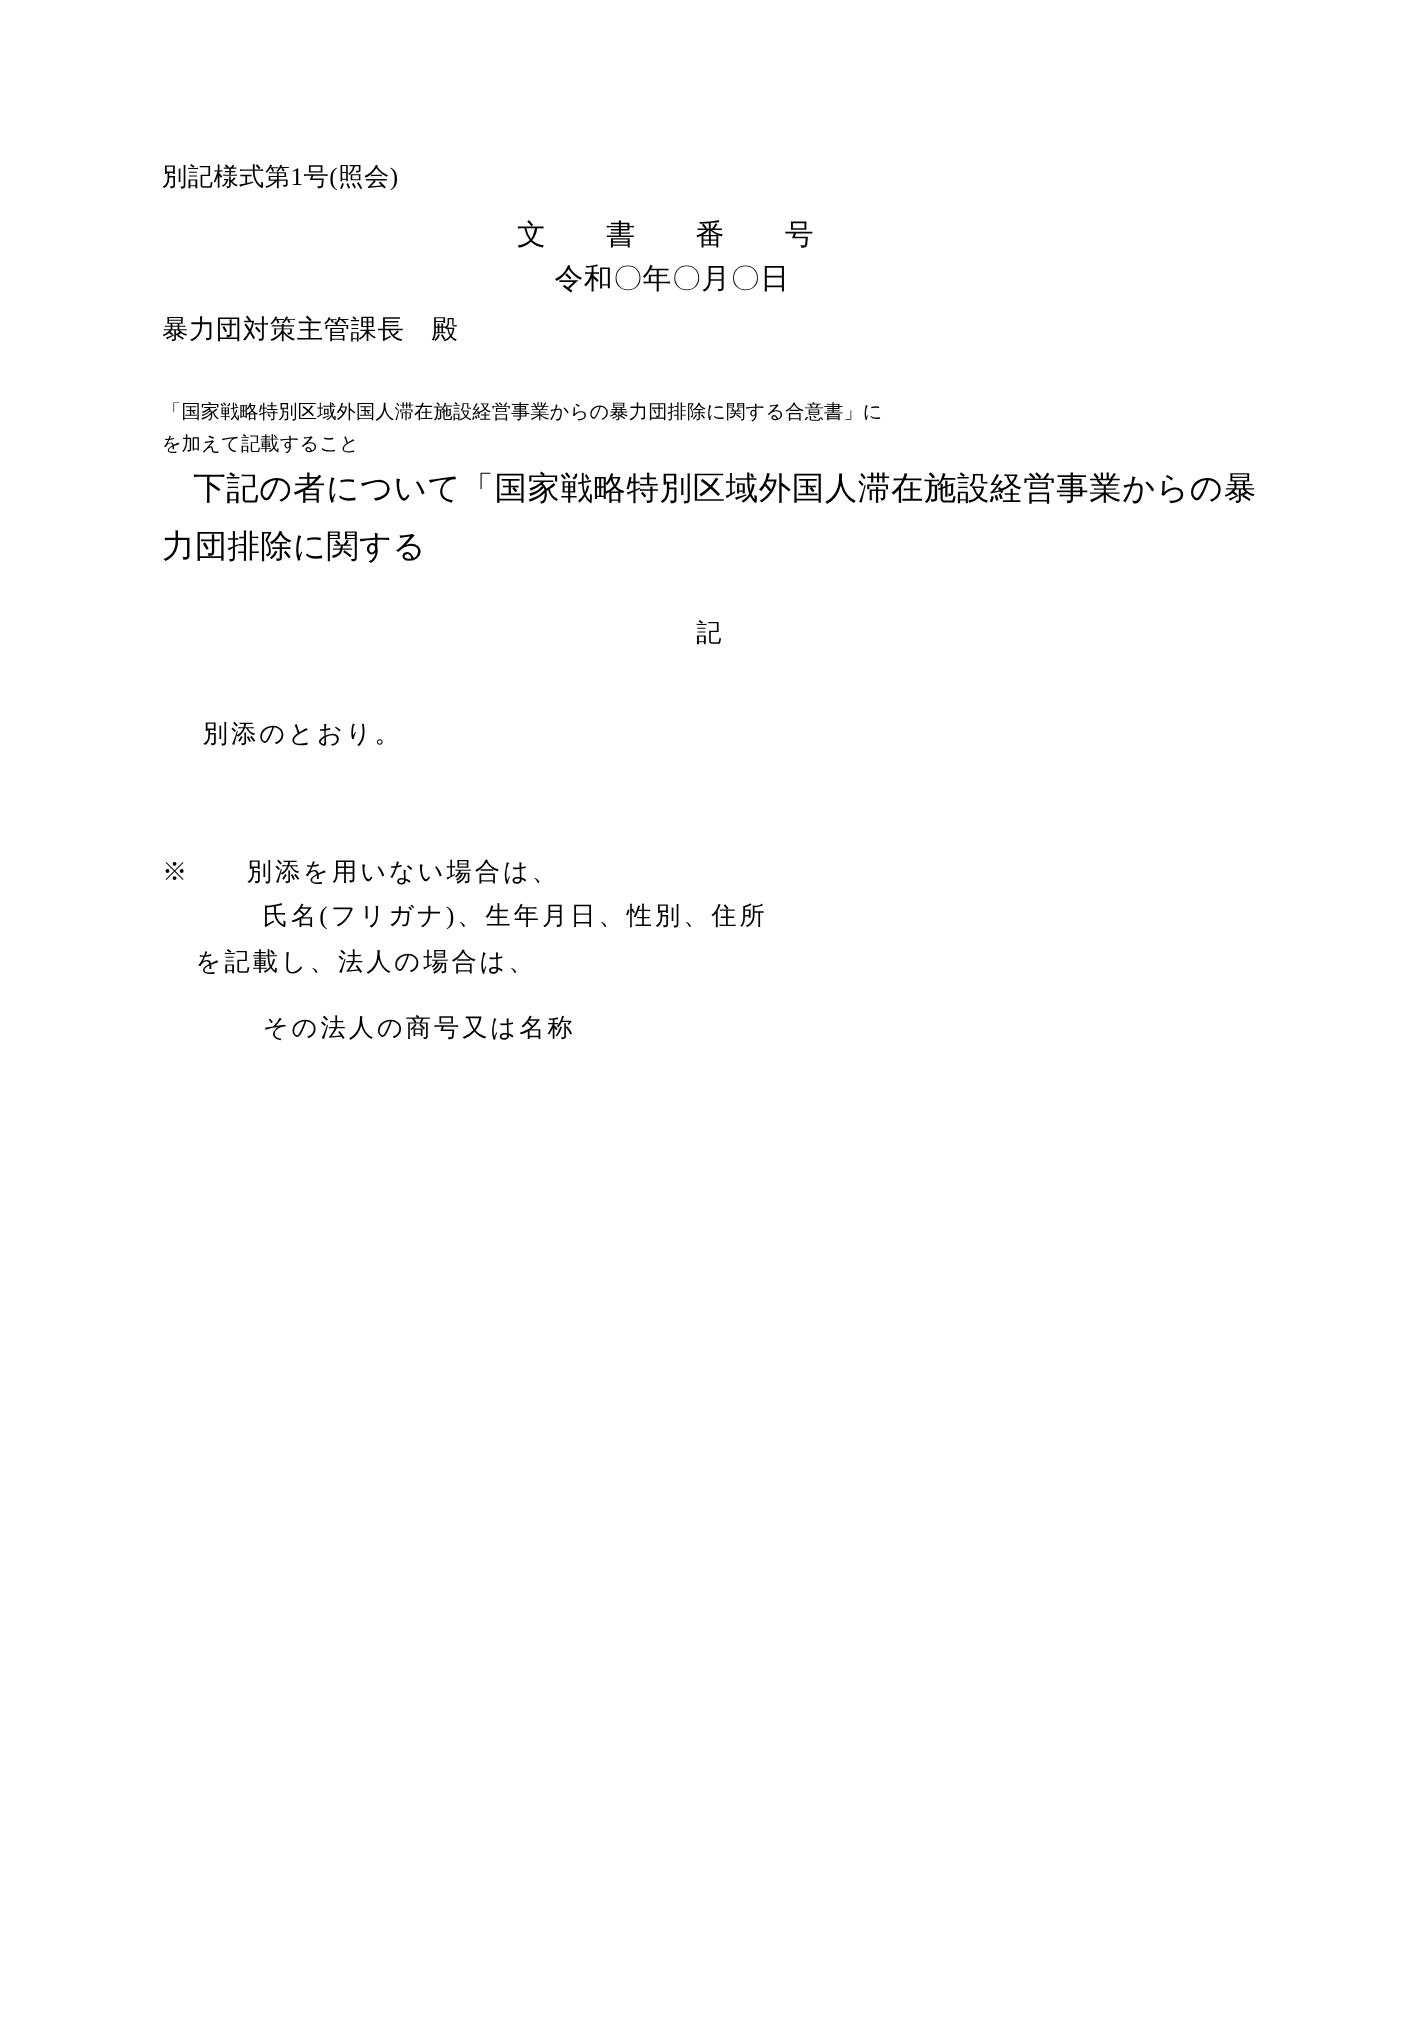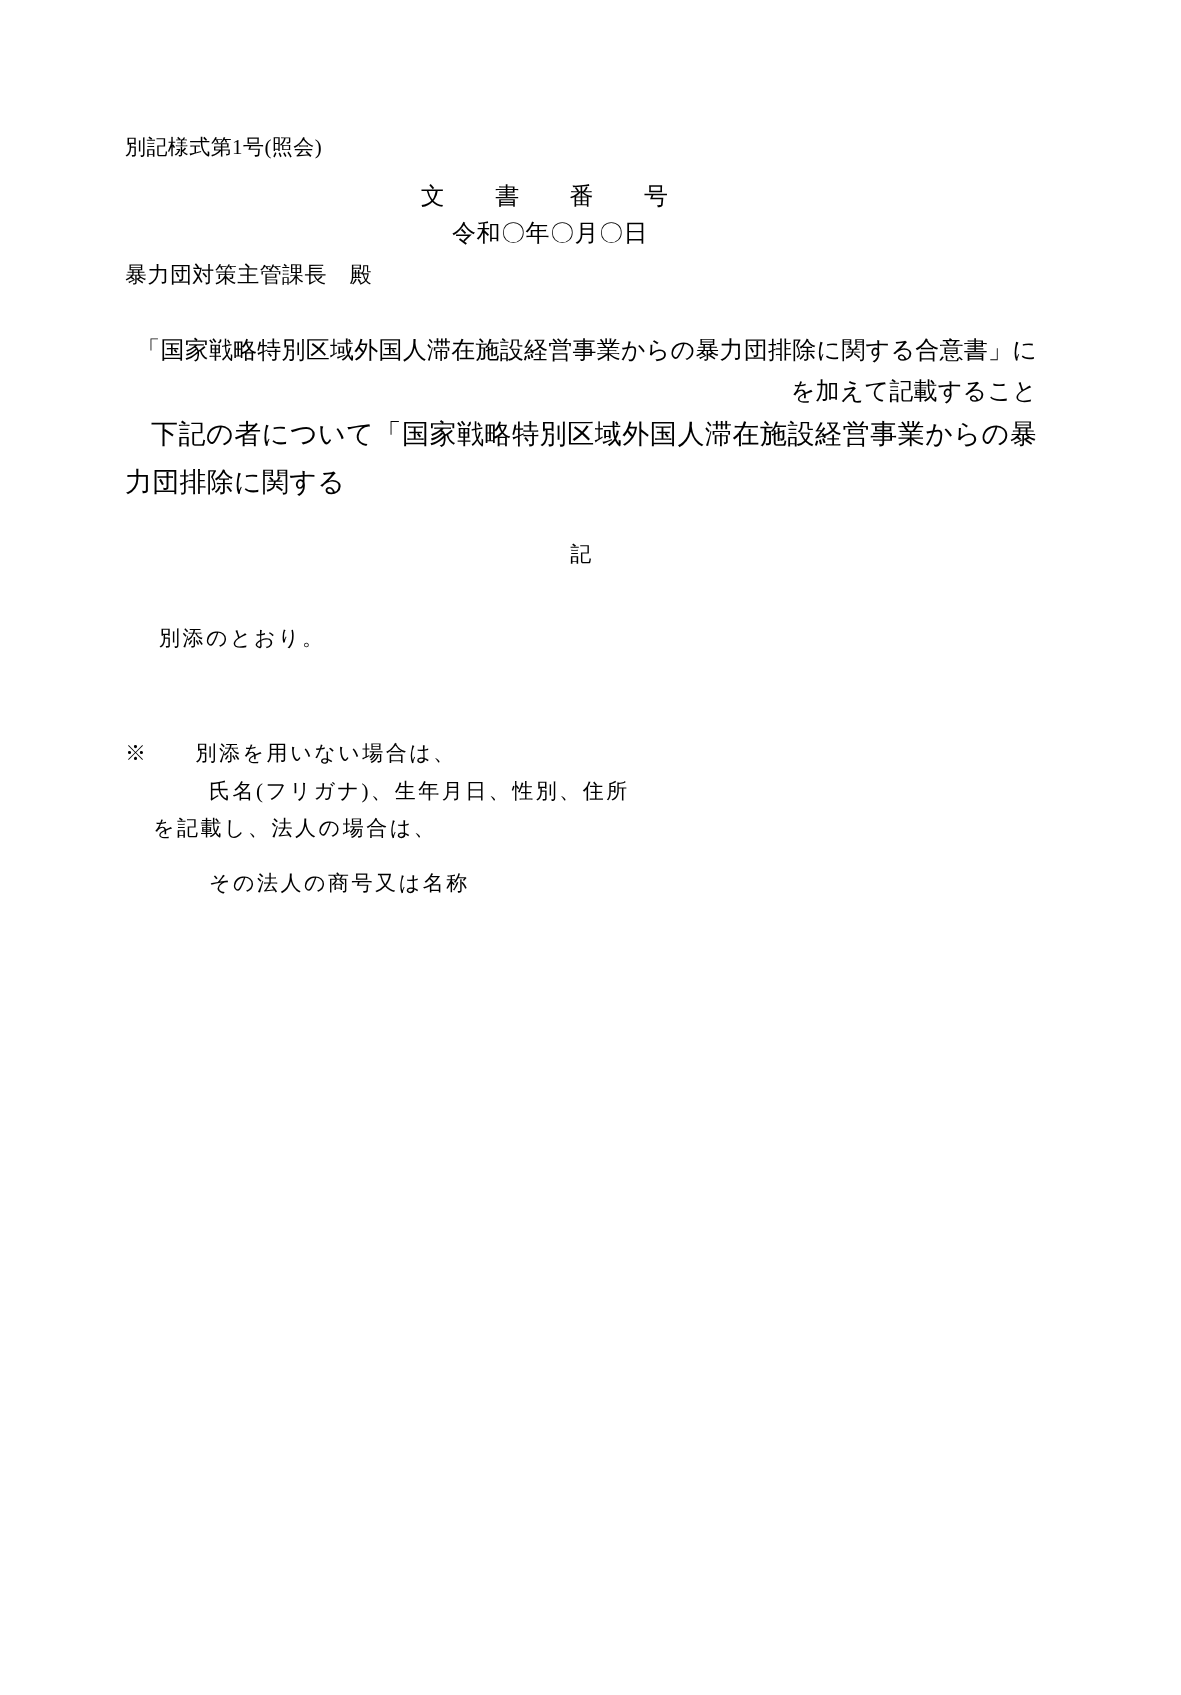--- a/index.html
+++ b/index.html
@@ -17,21 +17,21 @@
   }
   .page {
     position: absolute;
     left: 0; top: 0;
     width: 1181px;
     height: 1695px;
     box-sizing: border-box;
   }
   .content {
     position: absolute;
-    left: 125px;
+    left: 135px;
     top: 132px;
     width: 912px;
   }
 
   .form-no {
     font-size: 21px;
     line-height: 1.5;
     letter-spacing: 0.02em;
   }
 
@@ -62,22 +62,22 @@
   .issuer {
     margin-top: 46px;
     text-align: right;
     font-size: 22px;
     padding-right: 100px;
     letter-spacing: 0.02em;
   }
 
   .title {
     margin-top: 40px;
-    text-align: right;
-    font-size: 24px;
+    text-align: left;
+    font-size: 16px;
     line-height: 1.7;
     letter-spacing: 0.01em;
   }
   .title .line1 { display: block; }
   .title .line2 { display: block; }
 
   .body-para {
     font-size: 27px;
     line-height: 1.75;
     letter-spacing: 0.01em;

